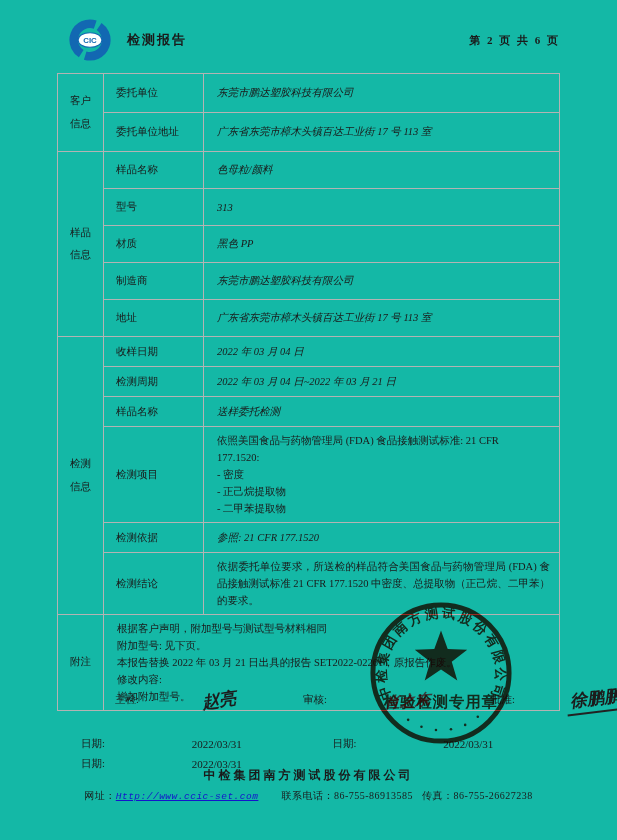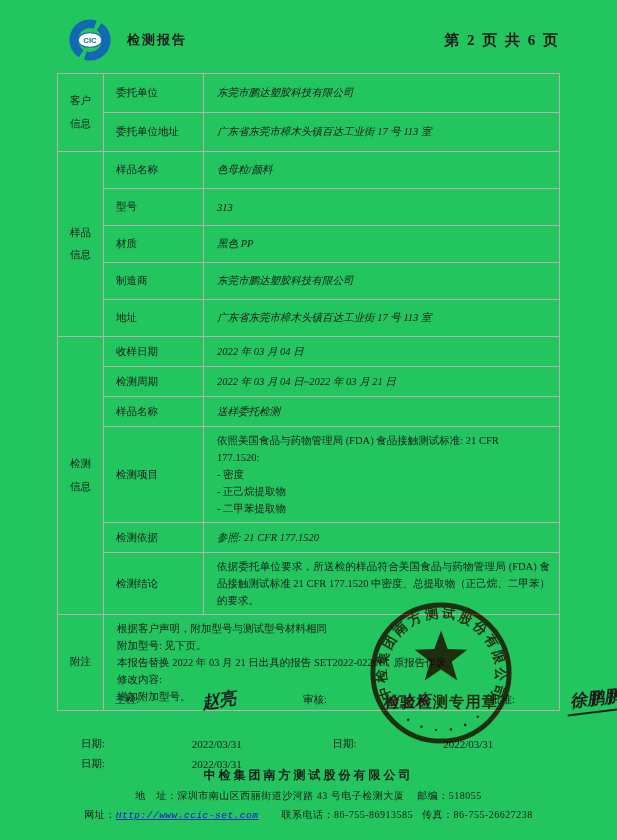--- a/index.html
+++ b/index.html
@@ -1,25 +1,25 @@
 <!DOCTYPE html>
 <html><head>
 <meta charset="utf-8">
 <style>
   html,body{margin:0;padding:0;background:#fff;}
   #page{
-    position:relative;width:617px;height:840px;background:#22c55e;overflow:hidden;
+    position:relative;width:617px;height:840px;background:#14b8a6;overflow:hidden;
     font-family:"Liberation Serif","DejaVu Serif",serif;color:#1a1a1a;
   }
   
   .header{position:absolute;top:17px;left:68px;width:492px;height:46px;display:flex;align-items:center;}
   .logo{flex:0 0 auto;width:44px;height:44px;}
   .hdr-title{margin-left:15px;font-size:13px;font-weight:bold;letter-spacing:2px;}
   .hdr-no{margin-left:56px;font-size:11.5px;font-weight:bold;white-space:nowrap;}
-  .hdr-page{margin-left:auto;font-size:15px;font-weight:bold;letter-spacing:2px;white-space:nowrap;}
+  .hdr-page{margin-left:auto;font-size:11px;font-weight:bold;letter-spacing:2px;white-space:nowrap;}
   
   table.report{position:absolute;top:73px;left:57px;width:503px;border-collapse:collapse;table-layout:fixed;font-size:10.5px;}
   table.report td{border:1px solid #b3b3b3;vertical-align:middle;overflow:hidden;}
   td.group{text-align:center;white-space:pre-line;line-height:2.1;}
   td.lbl{padding:2px 2px 2px 12px;}
   td.val{padding:2px 8px 2px 13px;font-style:italic;}
   tr.h34 td{height:34px;} tr.h32 td{height:32px;} tr.h25 td{height:25px;}
   td.ml{white-space:pre-line;line-height:1.62;padding:5px 8px 5px 13px;vertical-align:middle;}
   td.just{text-align:justify;line-height:1.62;padding:5px 9px 5px 13px;}
   
@@ -183,23 +183,19 @@
       <circle cx="85.1" cy="132.1" r="1.3"></circle>
         <circle cx="69.9" cy="132.8" r="1.3"></circle>
       <circle cx="55.2" cy="129.5" r="1.3"></circle>
         <circle cx="41.7" cy="122.5" r="1.3"></circle>
     </g>
   </svg>
 
   <div class="footer">
     <div class="f-company">中检集团南方测试股份有限公司</div>
     <div class="f-line">
-      <span>地　址：</span><span>深圳市南山区西丽街道沙河路 43 号电子检测大厦</span>
-      <span style="margin-left:10px">邮编：</span><span>518055</span>
-    </div>
-    <div class="f-line">
       <span>网址：</span><a class="f-link" href="#">Http://www.ccic-set.com</a>
       <span style="margin-left:20px">联系电话：</span><span>86-755-86913585</span>
       <span style="margin-left:6px">传真：</span><span>86-755-26627238</span>
     </div>
   </div>
 
 </div>
 
 </body></html>

